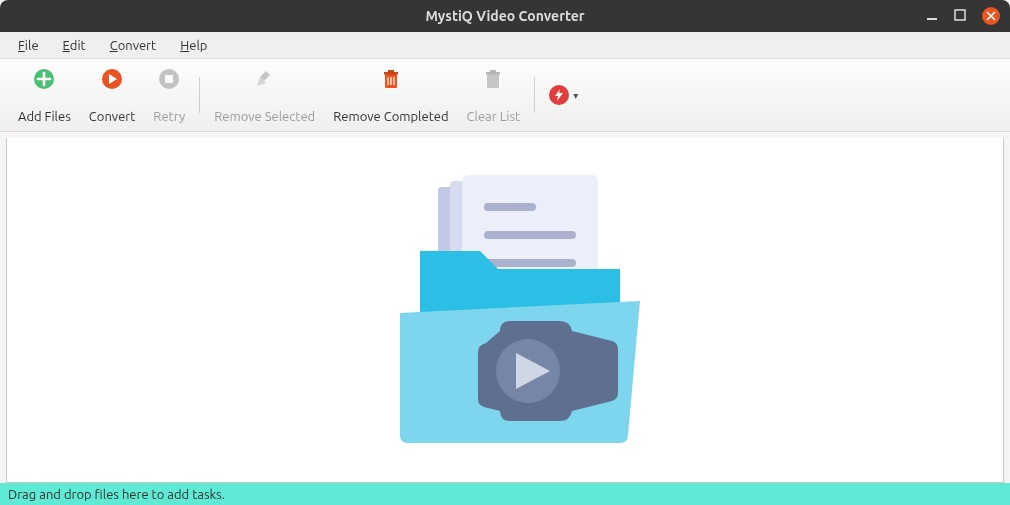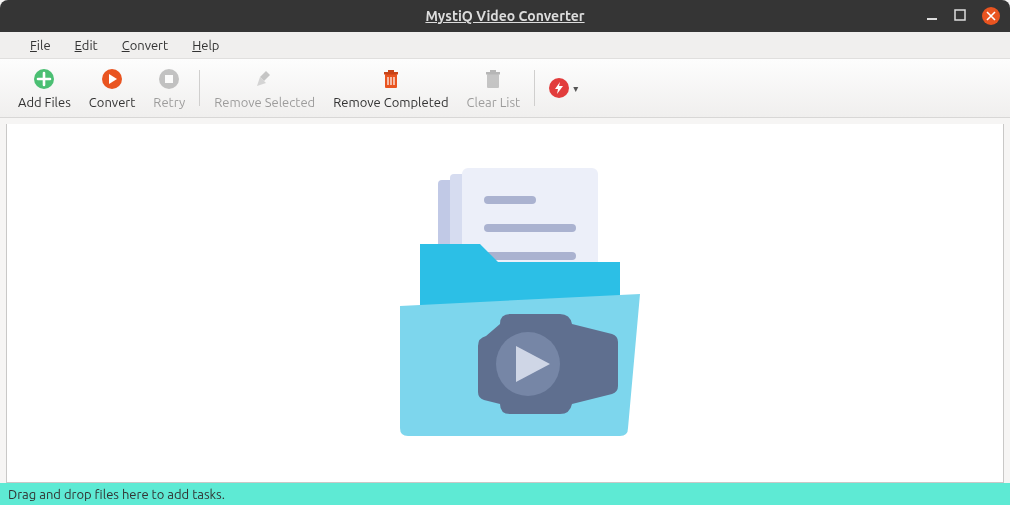--- a/index.html
+++ b/index.html
@@ -26,40 +26,39 @@
   padding: 0 10px;
   border-top-left-radius: 8px;
   border-top-right-radius: 8px;
   position: relative;
 }
 .titlebar-title {
   flex: 1;
   text-align: center;
   font-weight: 600;
   font-size: 14px;
-  text-decoration: underline;
 }
 .titlebar-controls {
   position: absolute;
   right: 10px;
   display: flex;
   align-items: center;
   gap: 16px;
 }
 .tb-min, .tb-max { color: #ddd; font-size: 14px; line-height: 1; }
 .tb-close {
   width: 18px; height: 18px;
   background: #e95420;
   border-radius: 50%;
   display: flex; align-items: center; justify-content: center;
   color: #fff; font-size: 11px;
 }
 .menubar {
   background: #f0efee;
-  padding: 4px 24px;
+  padding: 4px 12px;
   display: flex;
   gap: 12px;
   border-bottom: 1px solid #e0dfde;
 }
 .menubar-item {
   padding: 2px 6px;
   cursor: pointer;
 }
 .menubar-item .u { text-decoration: underline; }
 .toolbar {
@@ -72,21 +71,21 @@
 }
 .tb-btn {
   display: flex;
   flex-direction: column;
   align-items: center;
   padding: 2px 8px;
   min-width: 46px;
   cursor: pointer;
 }
 .tb-btn .icon { height: 24px; display: flex; align-items: center; justify-content: center; }
-.tb-btn .lbl { font-size: 13px; margin-top: 4px; white-space: nowrap; }
+.tb-btn .lbl { font-size: 13px; margin-top: 18px; white-space: nowrap; }
 .tb-btn.disabled { opacity: 0.45; cursor: default; }
 .sep {
   width: 1px;
   background: #d0cfce;
   height: 36px;
   margin: 0 4px;
 }
 .spark {
   margin-left: 8px;
   display: flex;

